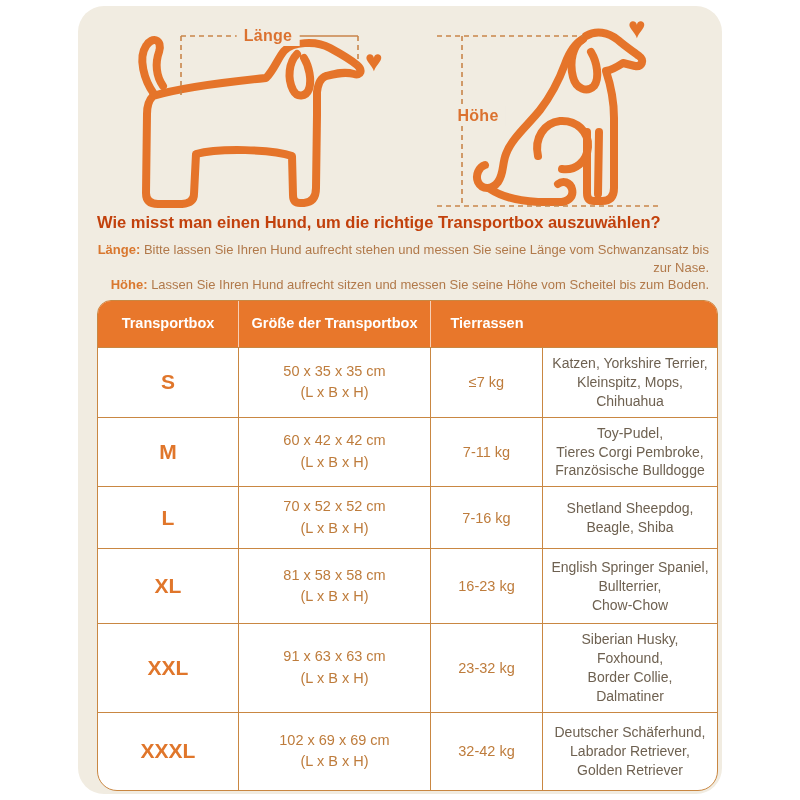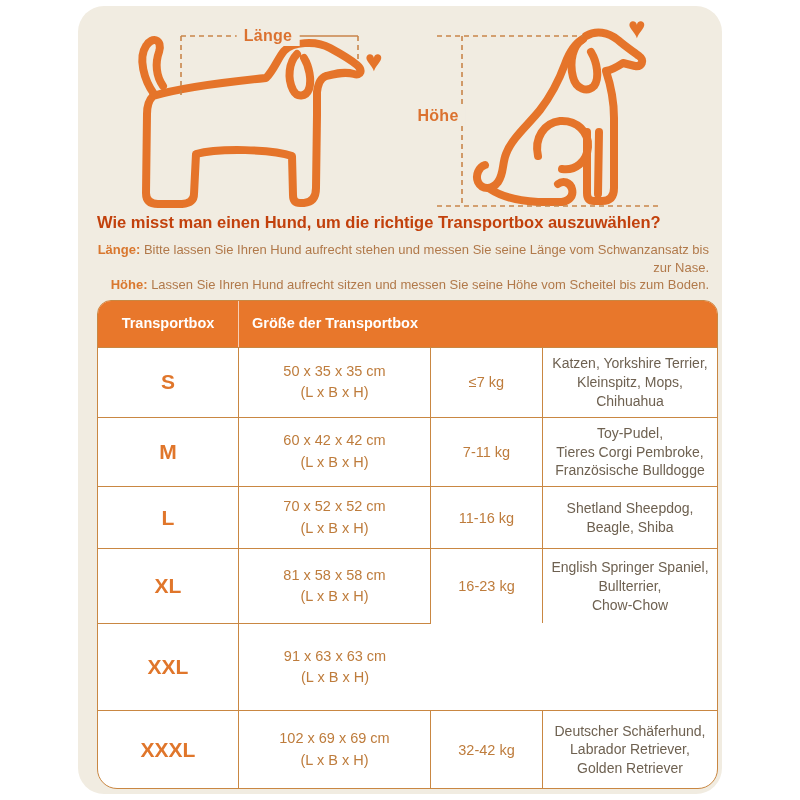--- a/index.html
+++ b/index.html
@@ -75,36 +75,37 @@
           <path d="M103 30 L165 30" stroke-dasharray="5 4"></path>
           <path d="M218 30 L280 30"></path>
           <path d="M103 30 L103 92" stroke-dasharray="5 4"></path>
           <path d="M280 30 L280 58" stroke-dasharray="5 4"></path>
           <path d="M359 30 L505 30" stroke-dasharray="5 4"></path>
           <path d="M359 200 L582 200" stroke-dasharray="5 4"></path>
           <path d="M384 30 L384 200" stroke-dasharray="5 4"></path>
         </g>
       </svg>
       <span class="measure-label" style="left:190px; top:30px;">Länge</span>
-      <span class="measure-label" style="left:360px; top:110px;">Höhe</span>
+      <span class="measure-label" style="left:400px; top:110px;">Höhe</span>
       <span class="heart" style="left:296px; top:55px;">♥</span>
       <span class="heart" style="left:559px; top:22px;">♥</span>
     </div>
 
     <div class="intro">
       <h1>Wie misst man einen Hund, um die richtige Transportbox auszuwählen?</h1>
       <p><b>Länge:</b><span> Bitte lassen Sie Ihren Hund aufrecht stehen und messen Sie seine Länge vom Schwanzansatz bis zur Nase.</span></p>
       <p><b>Höhe:</b><span> Lassen Sie Ihren Hund aufrecht sitzen und messen Sie seine Höhe vom Scheitel bis zum Boden.</span></p>
       <p class="note">* Addieren Sie 10 cm zur gemessenen Länge und Höhe, um die richtigen Maße für Ihren Hund auszuwählen.</p>
     </div>
 
     <div class="table-wrap">
       <div class="thead">
         <div class="hcell">Transportbox</div>
         <div class="hcell">Größe der Transportbox</div>
+        <div class="hcell">Tierrassen</div>
       </div>
       <div class="tbody" id="tbody">
   <div class="trow">
     <div class="cell size-cell">S</div>
     <div class="cell dim-cell">50 x 35 x 35 cm
 (L x B x H)</div>
     <div class="cell weight-cell">≤7 kg</div>
     <div class="cell breed-cell">Katzen, Yorkshire Terrier,
 Kleinspitz, Mops,
 Chihuahua</div>
@@ -117,39 +118,44 @@
     <div class="cell weight-cell">7-11 kg</div>
     <div class="cell breed-cell">Toy-Pudel,
 Tieres Corgi Pembroke,
 Französische Bulldogge</div>
   </div>
 
   <div class="trow">
     <div class="cell size-cell">L</div>
     <div class="cell dim-cell">70 x 52 x 52 cm
 (L x B x H)</div>
-    <div class="cell weight-cell">11-16 kg</div>
+    <div class="cell weight-cell">7-16 kg</div>
     <div class="cell breed-cell">Shetland Sheepdog,
 Beagle, Shiba</div>
   </div>
 
   <div class="trow">
     <div class="cell size-cell">XL</div>
     <div class="cell dim-cell">81 x 58 x 58 cm
 (L x B x H)</div>
     <div class="cell weight-cell">16-23 kg</div>
     <div class="cell breed-cell">English Springer Spaniel,
 Bullterrier,
 Chow-Chow</div>
   </div>
 
   <div class="trow">
     <div class="cell size-cell">XXL</div>
     <div class="cell dim-cell">91 x 63 x 63 cm
 (L x B x H)</div>
+    <div class="cell weight-cell">23-32 kg</div>
+    <div class="cell breed-cell">Siberian Husky,
+Foxhound,
+Border Collie,
+Dalmatiner</div>
   </div>
 
   <div class="trow">
     <div class="cell size-cell">XXXL</div>
     <div class="cell dim-cell">102 x 69 x 69 cm
 (L x B x H)</div>
     <div class="cell weight-cell">32-42 kg</div>
     <div class="cell breed-cell">Deutscher Schäferhund,
 Labrador Retriever,
 Golden Retriever</div>

